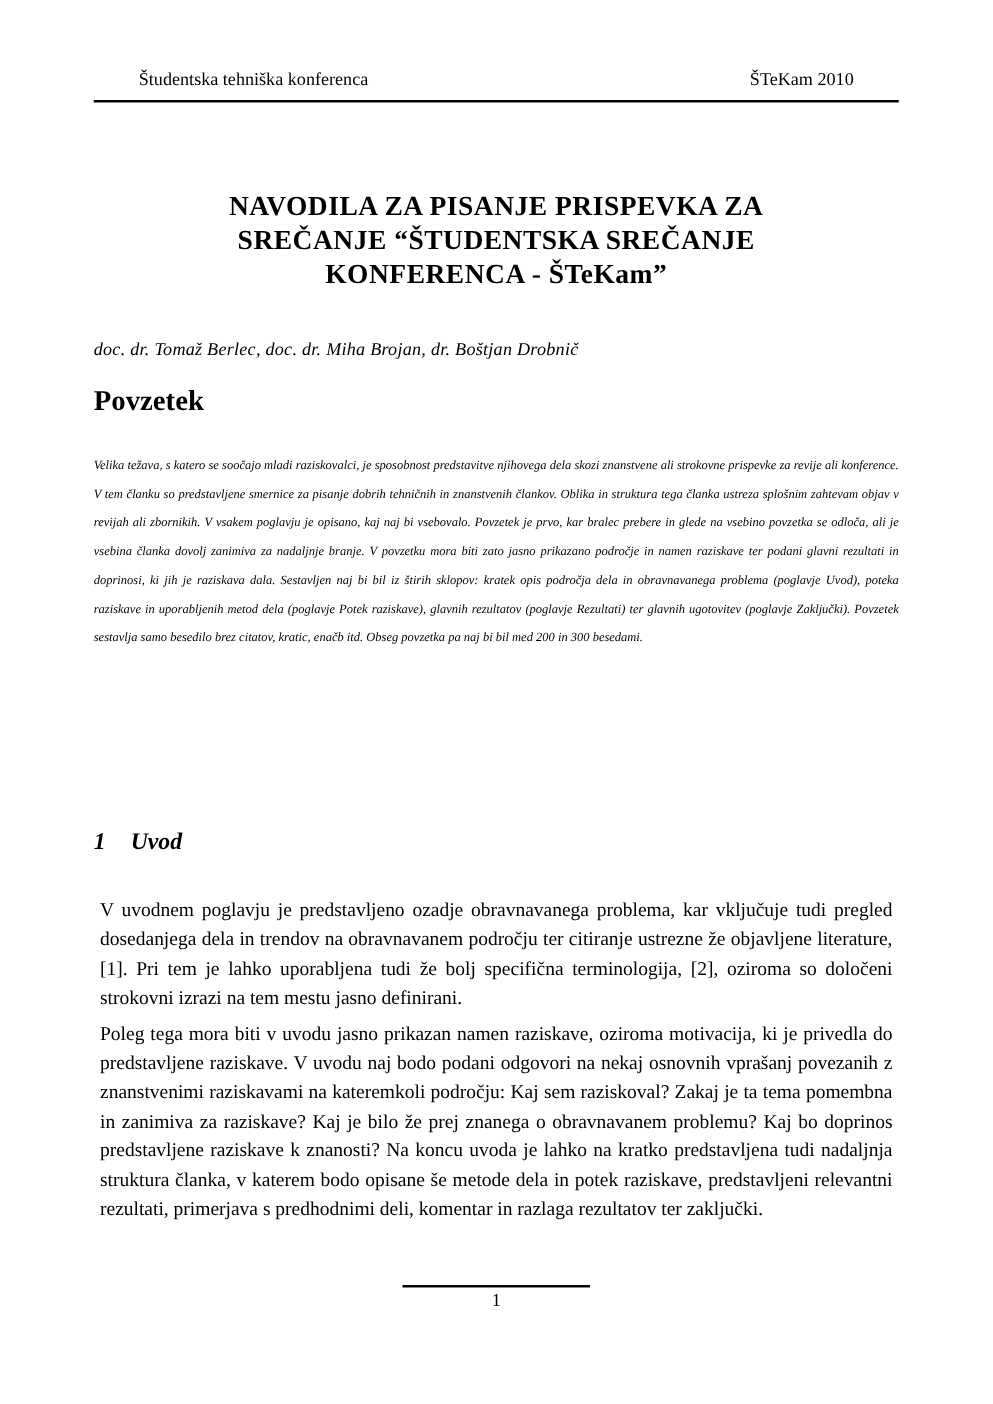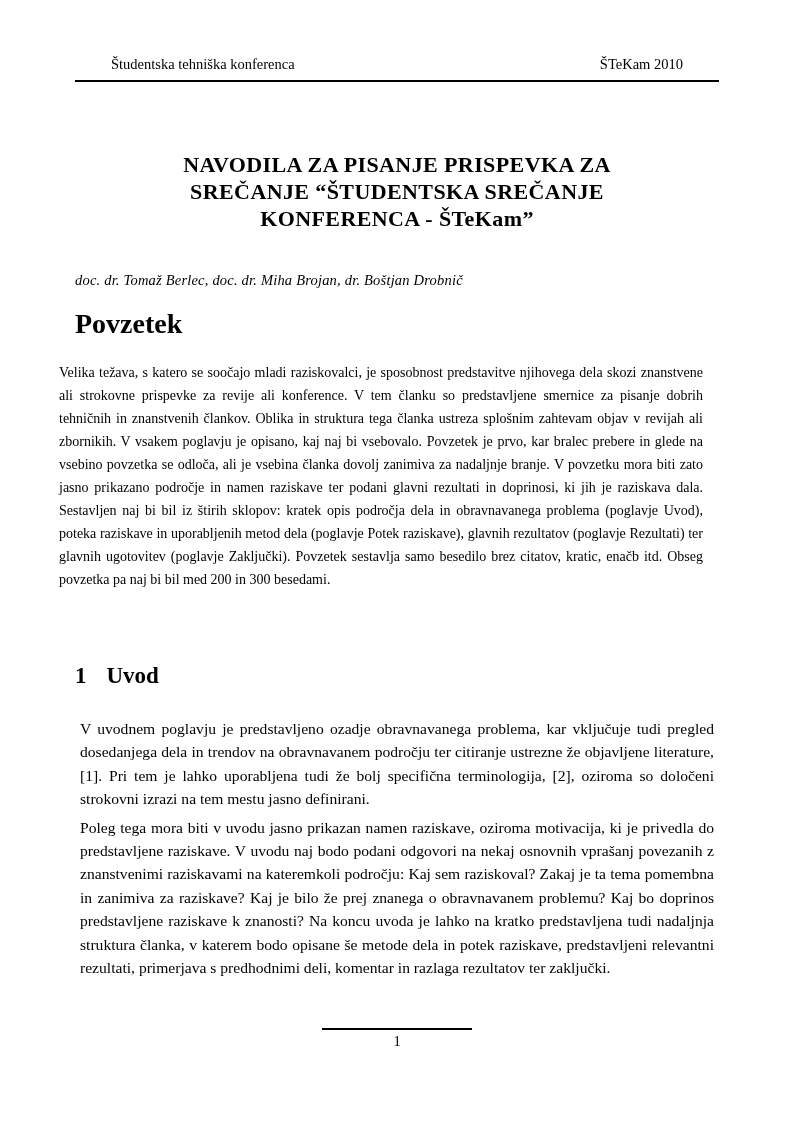--- a/index.html
+++ b/index.html
@@ -54,40 +54,42 @@
     font-size: 14.5px;
     letter-spacing: 0.2px;
     margin-top: 16px;
   }
   
   .abstract-heading {
     position: absolute;
     top: 308px;
     left: 75px;
     font-weight: bold;
-    font-size: 28px;
+    font-size: 23px;
   }
   .abstract-text {
     position: absolute;
     top: 361px;
-    left: 59px;
+    left: 75px;
     width: 644px;
-    font-size: 14px;
+    font-style: italic;
+    font-size: 10px;
     line-height: 23px;
     text-align: justify;
     hyphens: auto;
     -webkit-hyphens: auto;
   }
   
   .section-heading {
     position: absolute;
     top: 663px;
     left: 75px;
     font-weight: bold;
-    font-size: 23px;
+    font-size: 19px;
+    font-style: italic;
   }
   .section-heading .section-number {
     display: inline-block;
     margin-right: 20px;
   }
   
   .body-text {
     position: absolute;
     top: 712px;
     left: 75px;

